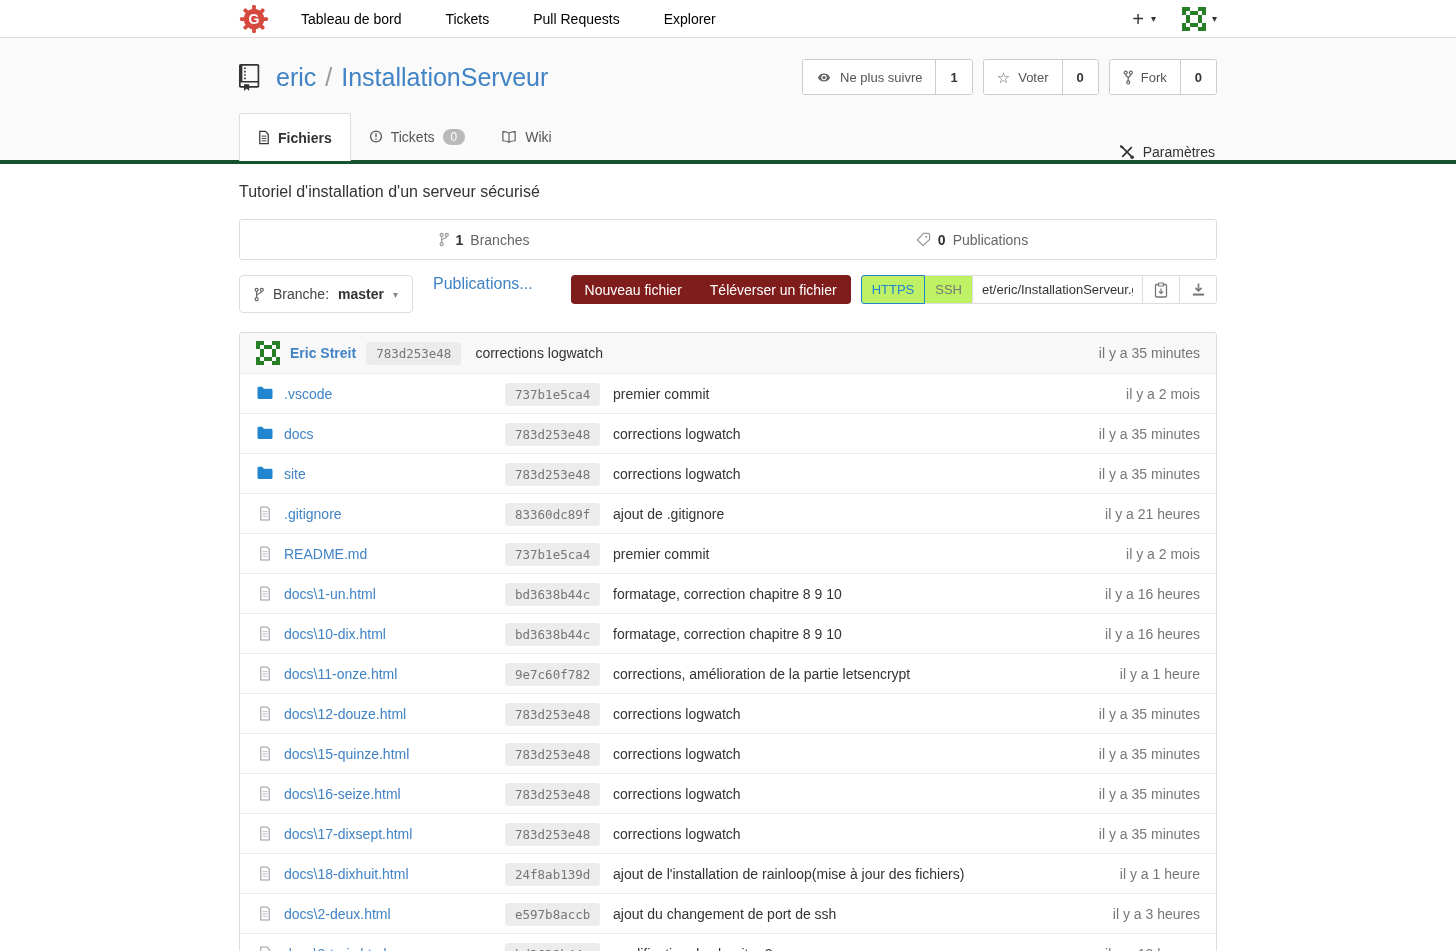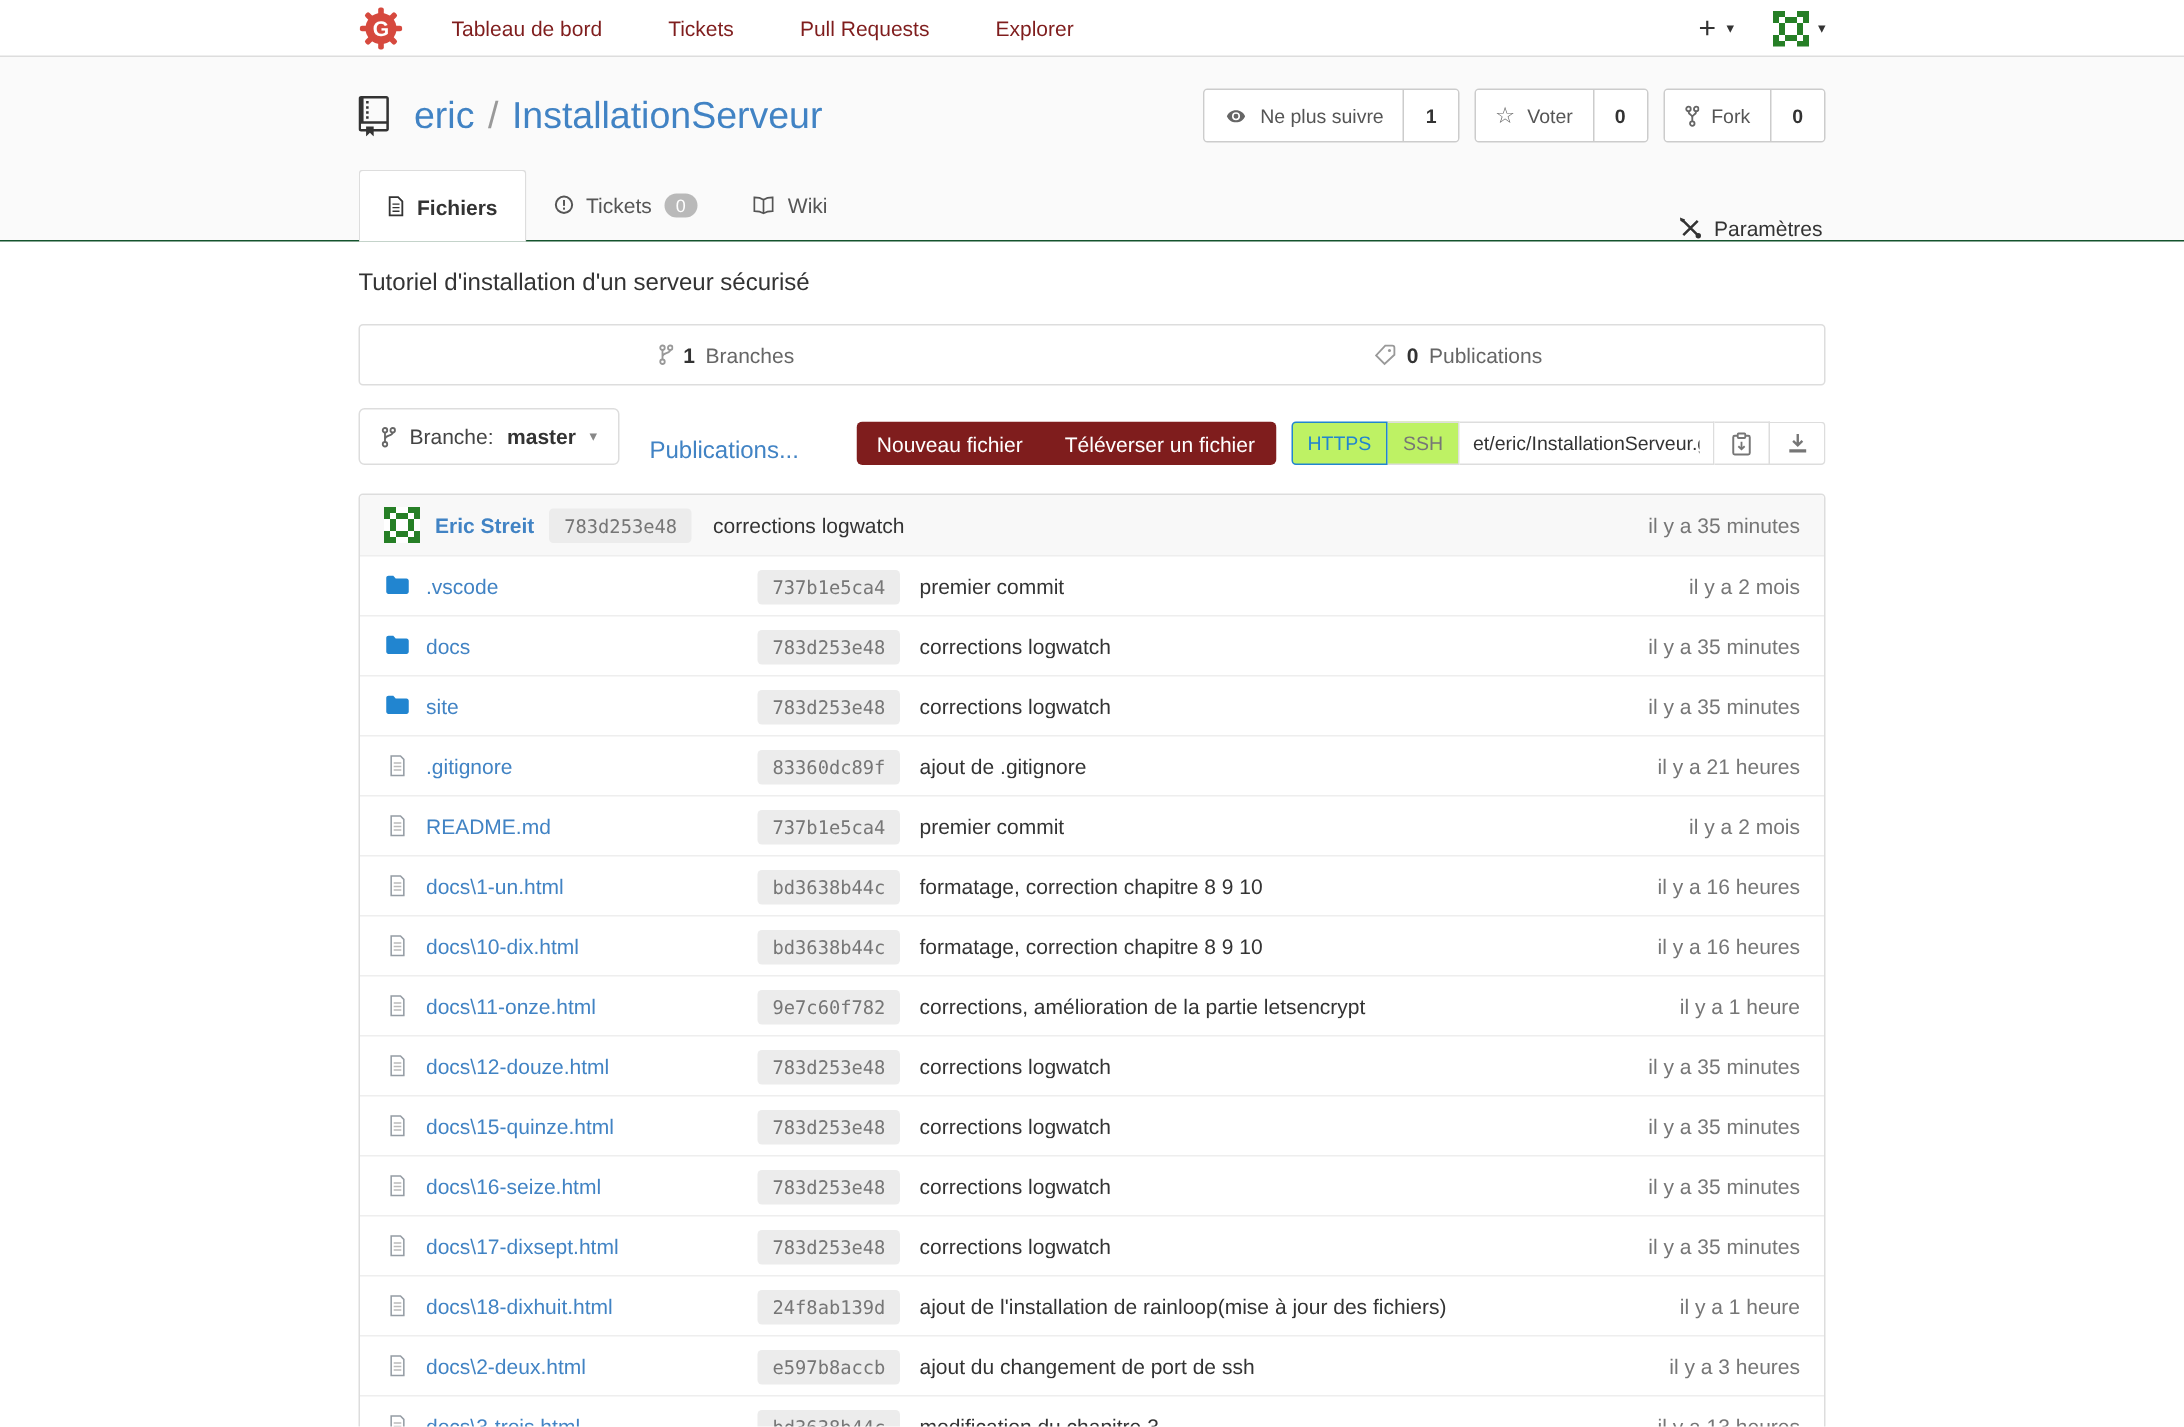--- a/index.html
+++ b/index.html
@@ -6,29 +6,29 @@
   html,body { width:1456px; height:951px; overflow:hidden; background:#fff;
     font-family:"Liberation Sans", sans-serif; color:#333; }
   a { text-decoration:none; color:#4183c4; cursor:pointer; }
   .container { width:978px; margin:0 auto; }
 
   
   .navbar { height:38px; background:#fff; border-bottom:1px solid #ddd; }
   .nav-inner { height:100%; display:flex; align-items:center; }
   .logo { display:flex; align-items:center; margin-right:32px; }
   .nav-items { display:flex; gap:44px; }
-  .nav-items a { color:#7f1d1d; font-size:14px; }
+  .nav-items a { color:#000000; font-size:14px; }
   .nav-right { margin-left:auto; display:flex; align-items:center; gap:26px; }
   .nav-plus { display:flex; align-items:center; gap:7px; color:#333; }
   .plus-glyph { font-size:20px; line-height:1; color:#333; }
   .caret { font-size:10px; color:#333; }
   .nav-avatar { display:flex; align-items:center; gap:6px; }
 
   
-  .repo-header { background:#fafafa; border-bottom:1px solid #14532d; }
+  .repo-header { background:#fafafa; border-bottom:4px solid #14532d; }
   .title-row { display:flex; align-items:center; gap:10px; padding-top:18px; height:60px; }
   .title-row .repo-links { font-size:25px; display:flex; gap:9px; align-items:baseline; }
   .title-row .sep { color:#999; }
   .repo-actions { margin-left:auto; display:flex; gap:10px;align-items:flex-end; }
   .action-group { display:flex; border:1px solid #ccc; border-radius:3px; background:#fff; overflow:hidden; }
   .action-main { display:flex; align-items:center; gap:8px; padding:0 13px; height:34px; font-size:13px; color:#555; background:#fff; }
   .action-count { display:flex; align-items:center; padding:0 14px; height:34px; border-left:1px solid #ccc; font-size:13px; font-weight:bold; color:#333; background:#fff; }
   .star-glyph { font-size:15px; color:#666; line-height:1; }
 
   .tabs-row { display:flex; align-items:flex-end; margin-top:14px; height:48px; }
@@ -36,21 +36,21 @@
   .tab.active { background:#fff; border:1px solid #ddd; border-bottom:none; border-radius:3px 3px 0 0; font-weight:bold; color:#333; margin-bottom:-1px; height:48px; }
   .tab-badge { background:#b9b9b9; color:#fff; font-size:12px; border-radius:9px; padding:1px 8px; font-weight:normal; }
   .tab-settings { margin-left:auto; display:flex; align-items:center; gap:8px; font-size:14px; color:#333; padding-right:2px; }
 
   
   .desc { margin-top:19px; font-size:16px; color:#333; }
   .stats-bar { margin-top:18px; display:flex; border:1px solid #ddd; border-radius:3px; height:41px; }
   .stat { flex:1; display:flex; align-items:center; justify-content:center; gap:7px; font-size:14px; color:#666; }
   .stat b { color:#333; }
 
-  .controls-row { margin-top:15px; display:flex; align-items:flex-end; }
+  .controls-row { margin-top:15px; display:flex; align-items:flex-start; }
   .branch-btn { display:flex; align-items:center; gap:9px; background:#fff; border:1px solid #ddd; border-radius:4px; height:38px; padding:0 14px; font-size:14px; color:#444; cursor:pointer; }
   .branch-btn b { color:#333; }
   .path-link { margin-left:20px; font-size:16px; }
   .right-cluster { margin-left:auto; display:flex; align-items:center; gap:10px; }
   .blue-group { display:flex; border-radius:4px; overflow:hidden; }
   .blue-btn { background:#7f1d1d; color:#fff; font-size:14px; border:none; padding:0 14px; height:29px; cursor:pointer; font-family:inherit; }
   .clone-group { display:flex; height:29px; }
   .proto-btn { display:flex; align-items:center; padding:0 10px; font-size:13px; background:#bef264; cursor:pointer; font-family:inherit; }
   .proto-https { color:#2185d0; border:1px solid #2185d0; border-radius:3px 0 0 3px; position:relative; z-index:2; }
   .proto-ssh { color:#767676; border:1px solid #ddd; border-left:none; }

